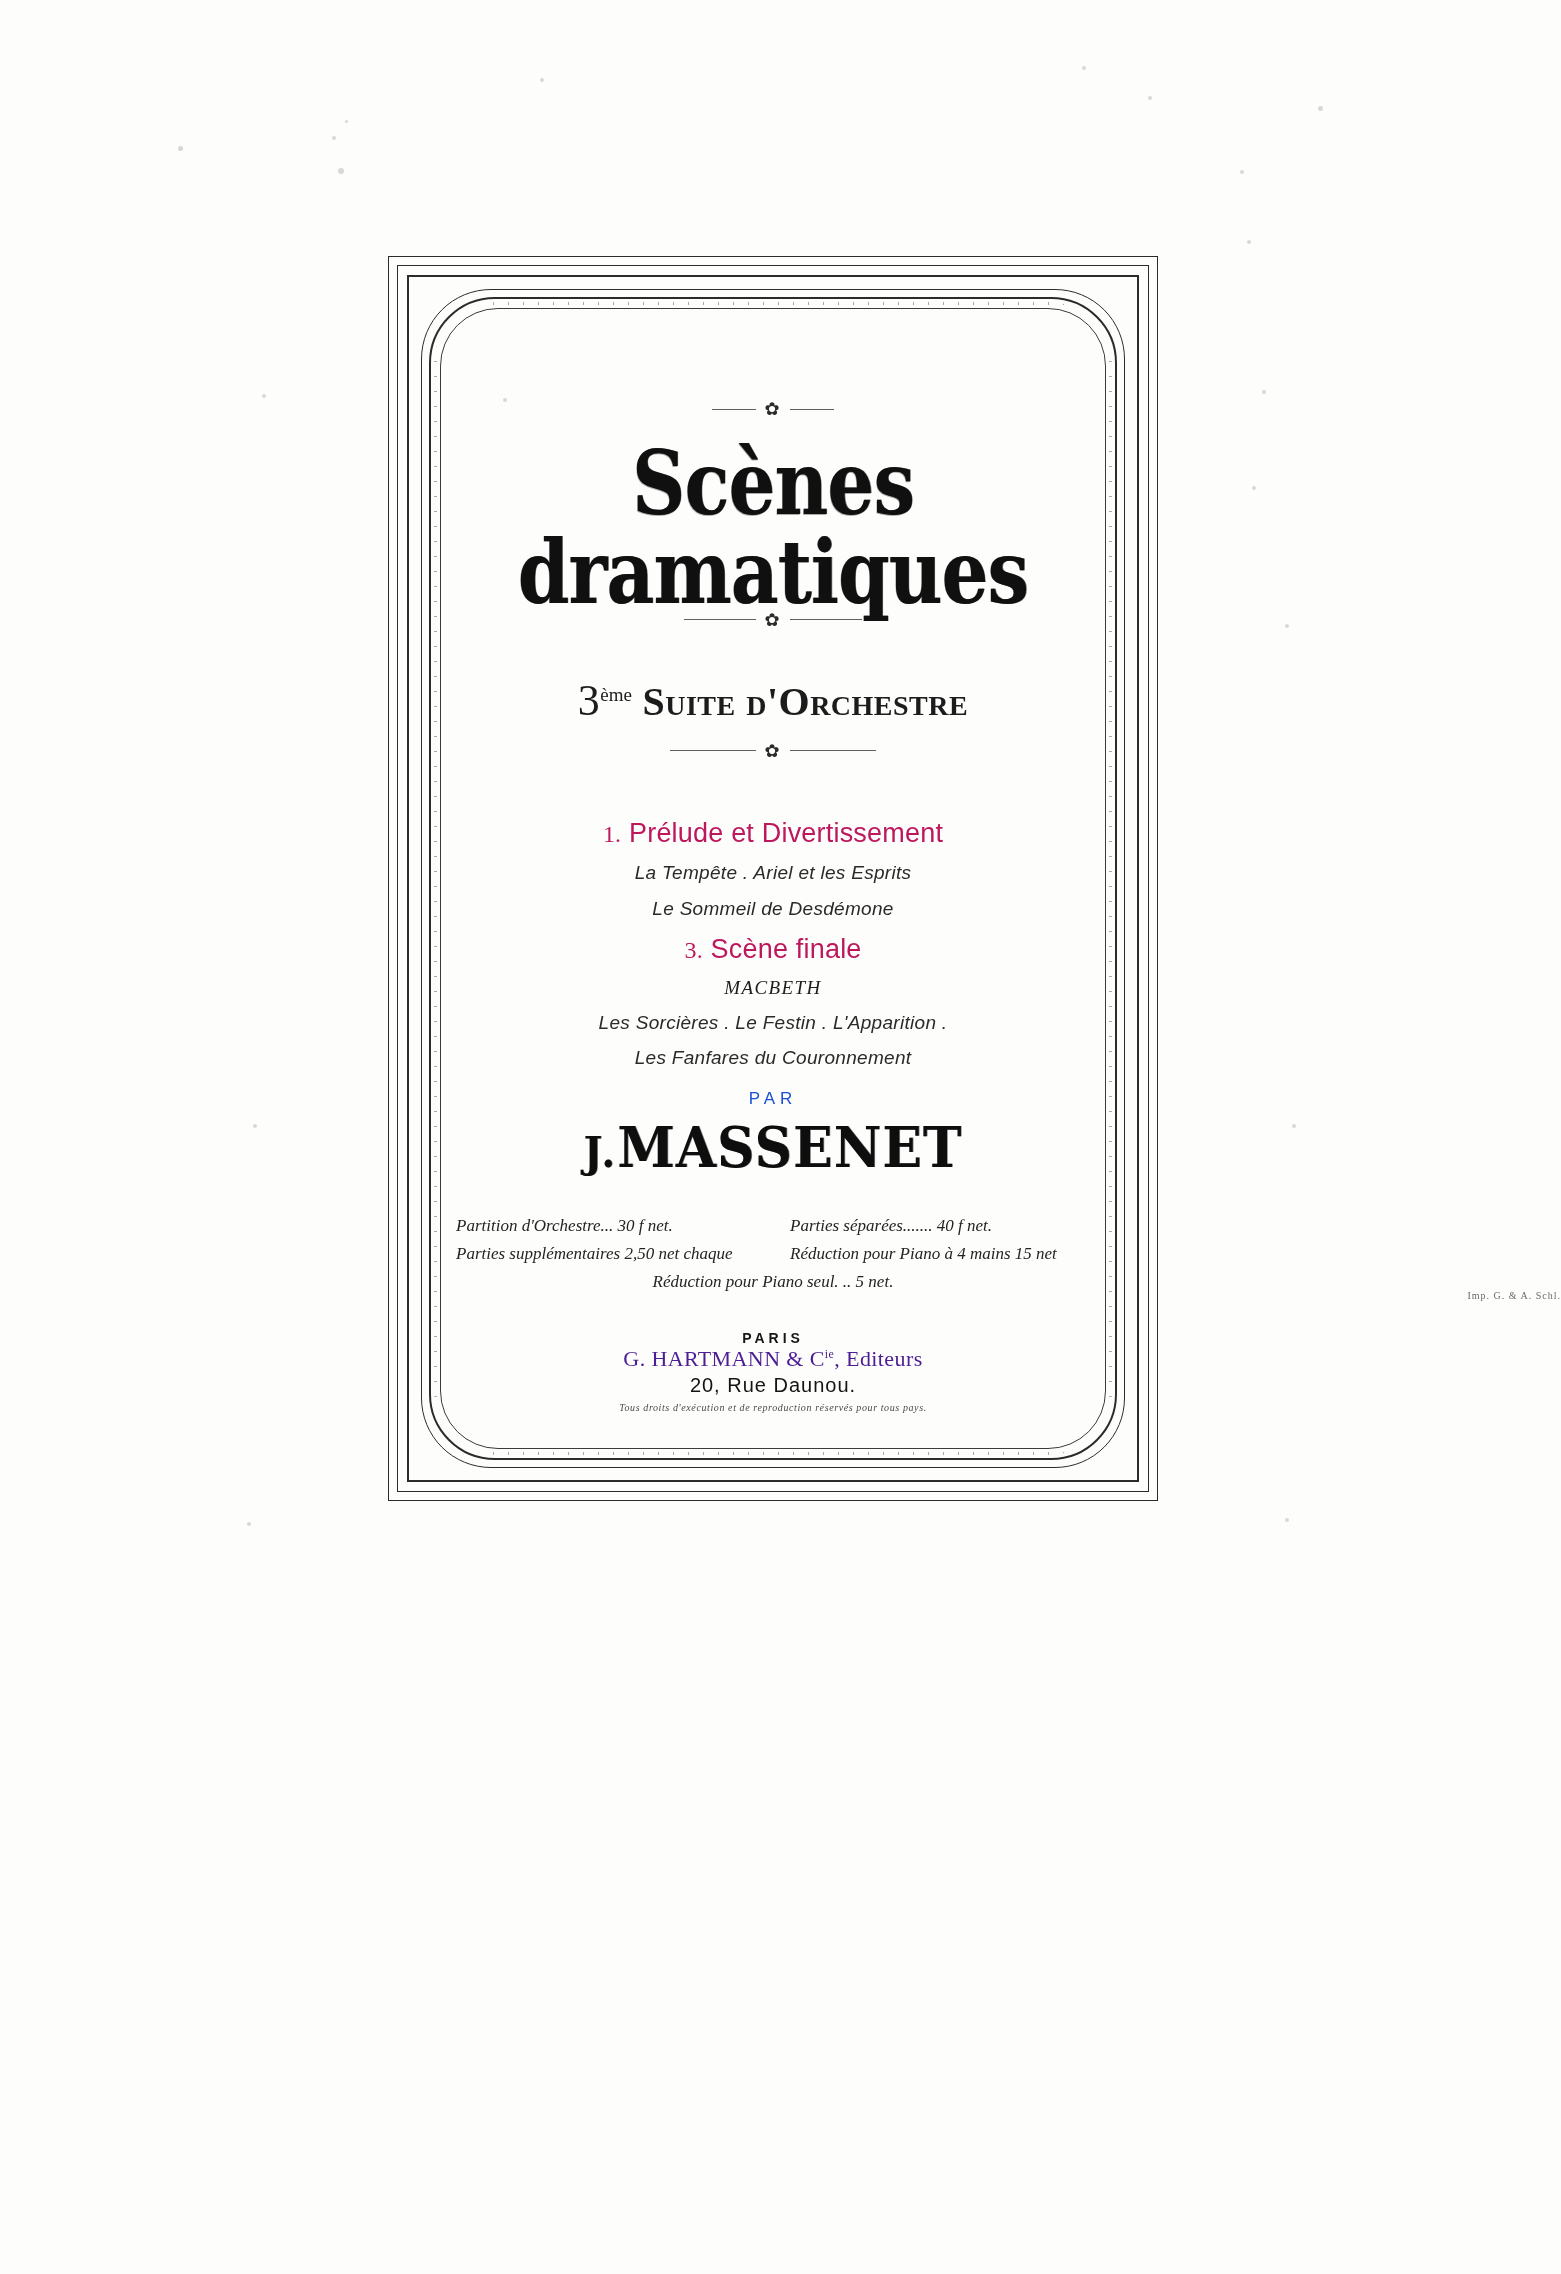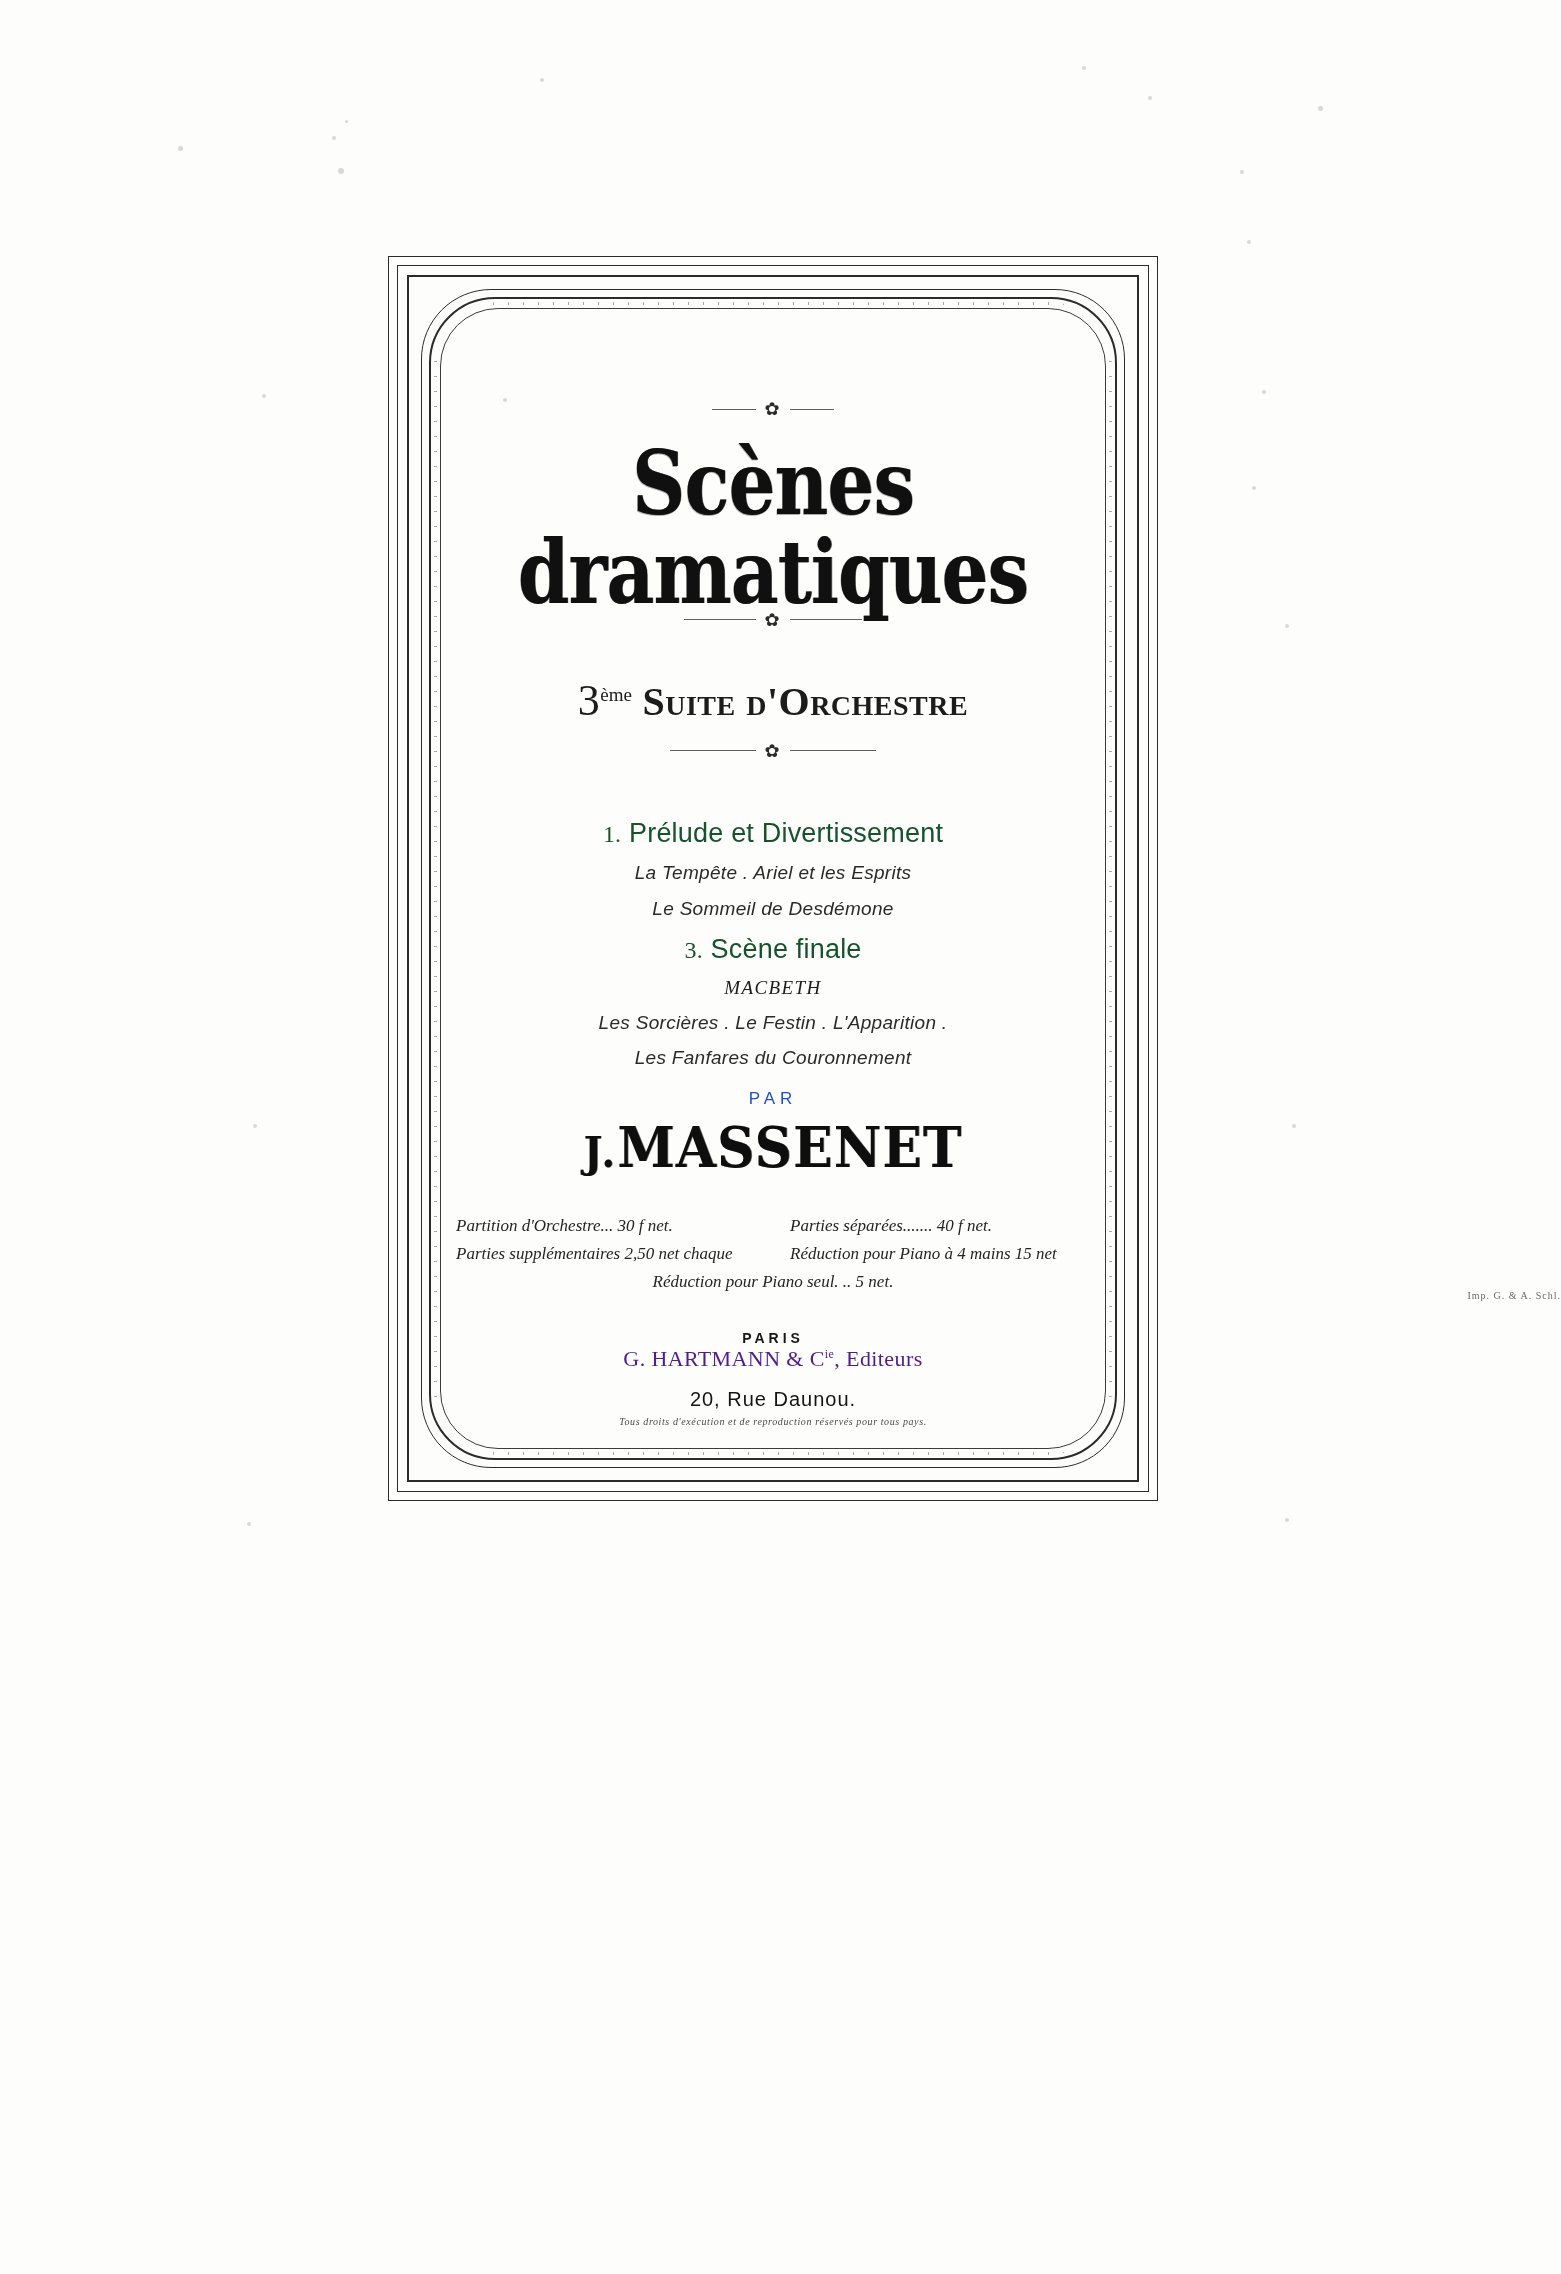--- a/index.html
+++ b/index.html
@@ -153,21 +153,21 @@
   .movements {
     margin-top: 58px;
     text-align: center;
   }
   .mv {
     margin-bottom: 14px;
   }
   .mv-title {
     font-family: "Liberation Sans", sans-serif;
     font-size: 27px;
-    color: #14532d;
+    color: #be185d;
     letter-spacing: .2px;
   }
   .mv-title .idx {
     font-family: "Liberation Serif", serif;
     font-size: 24px;
   }
   .mv-sub {
     margin-top: 13px;
     font-family: Liberation Sans, sans-serif;
     font-style: italic;
@@ -240,21 +240,21 @@
     color: #161616;
   }
   .imprint-pub {
     font-family: Liberation Serif, serif;
     font-size: 22px;
     letter-spacing: .4px;
     color: #4c1d95;
   }
   .imprint-pub .sup { font-size: 12px; vertical-align: super; }
   .imprint-addr {
-    margin-top: 16px;
+    margin-top: 2px;
     font-family: "Liberation Sans", sans-serif;
     font-size: 20px;
     letter-spacing: 1px;
     color: #141414;
   }
   .imprint-rights {
     margin-top: 5px;
     font-family: "Liberation Serif", serif;
     font-style: italic;
     font-size: 10px;

